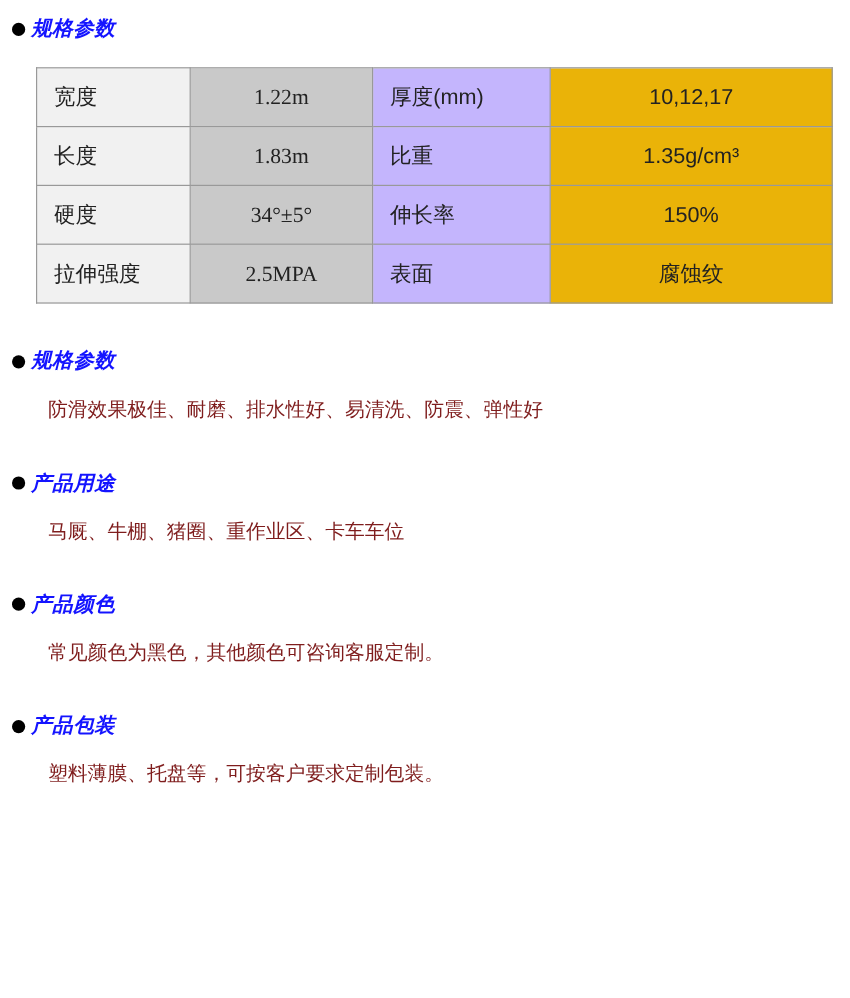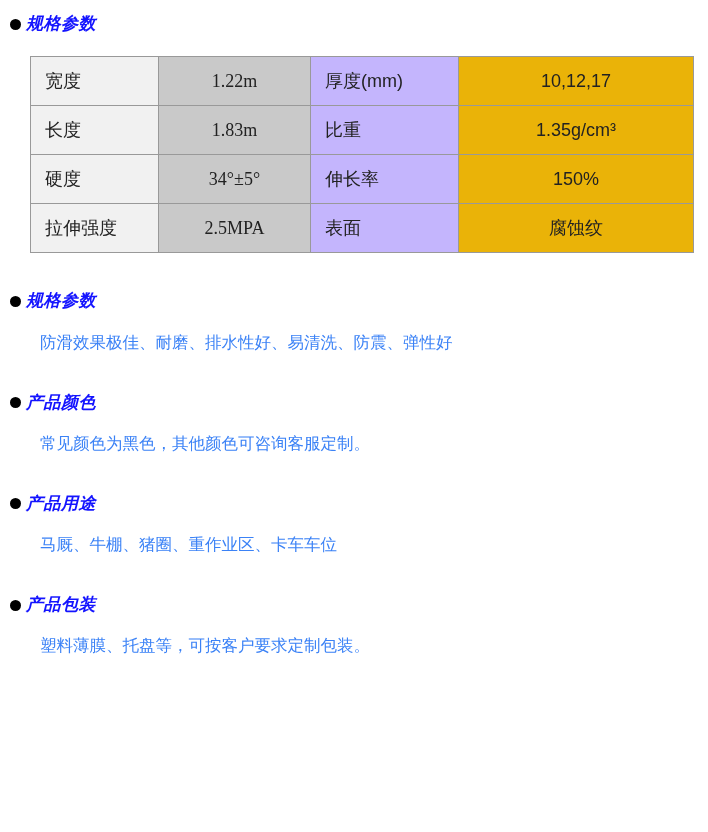--- a/index.html
+++ b/index.html
@@ -85,21 +85,21 @@
   }
 
   
   .block {
     margin-top: 38px;
   }
   .para {
     margin-top: 18px;
     margin-left: 30px;
     font-size: 16.5px;
-    color: #3b82f6;
+    color: #7f1d1d;
     line-height: 1.5;
   }
   .top-head {
     padding-top: 14px;
   }
 </style>
 </head>
 <body>
 
 <div class="page">
@@ -144,31 +144,31 @@
     <div class="section-head">
       <span class="bullet"></span>
       <span class="section-title">规格参数</span>
     </div>
     <div class="para">防滑效果极佳、耐磨、排水性好、易清洗、防震、弹性好</div>
   </div>
 
   <div class="block">
     <div class="section-head">
       <span class="bullet"></span>
-      <span class="section-title">产品颜色</span>
+      <span class="section-title">产品用途</span>
     </div>
-    <div class="para">常见颜色为黑色，其他颜色可咨询客服定制。</div>
+    <div class="para">马厩、牛棚、猪圈、重作业区、卡车车位</div>
   </div>
 
   <div class="block">
     <div class="section-head">
       <span class="bullet"></span>
-      <span class="section-title">产品用途</span>
+      <span class="section-title">产品颜色</span>
     </div>
-    <div class="para">马厩、牛棚、猪圈、重作业区、卡车车位</div>
+    <div class="para">常见颜色为黑色，其他颜色可咨询客服定制。</div>
   </div>
 
   <div class="block">
     <div class="section-head">
       <span class="bullet"></span>
       <span class="section-title">产品包装</span>
     </div>
     <div class="para">塑料薄膜、托盘等，可按客户要求定制包装。</div>
   </div>
 

